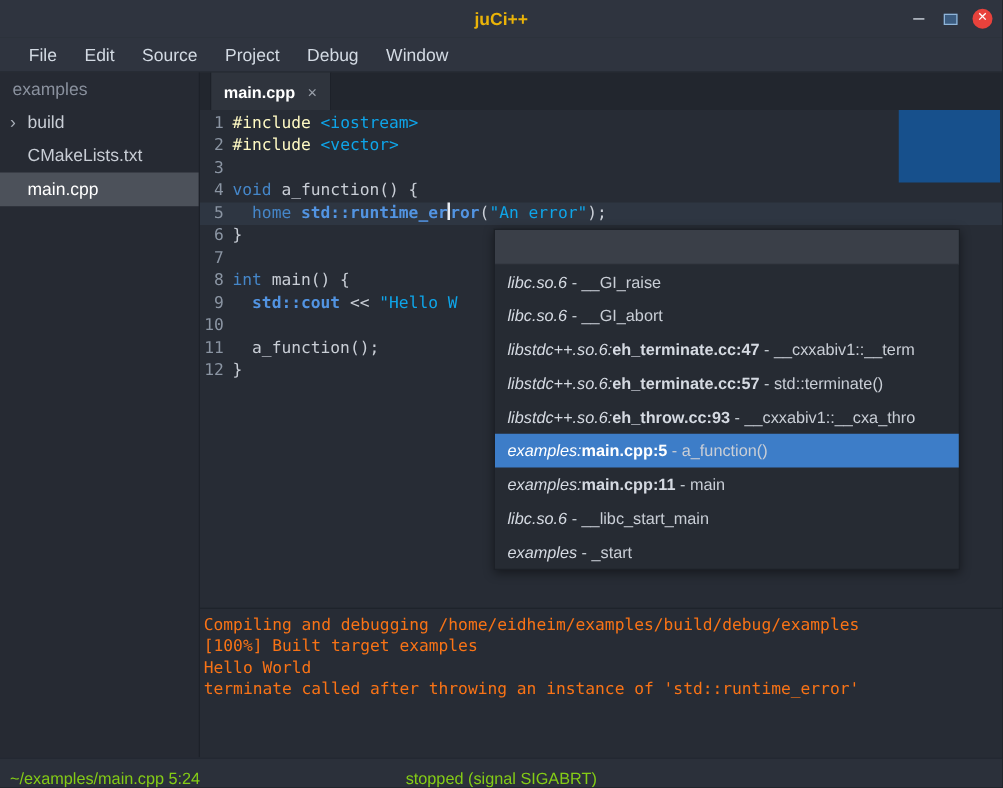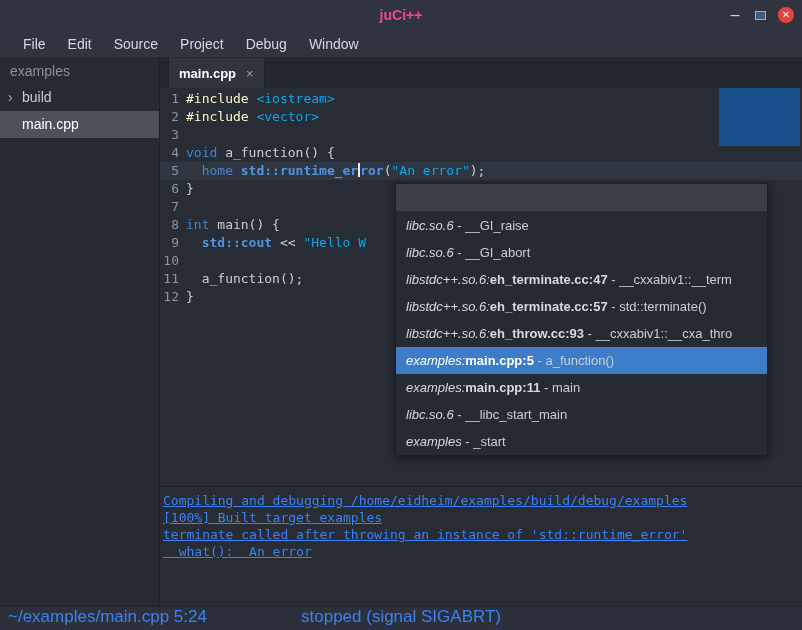--- a/index.html
+++ b/index.html
@@ -2,21 +2,21 @@
 <html><head>
 <meta charset="utf-8">
 <style>
   * { margin:0; padding:0; box-sizing:border-box; }
   html,body { width:802px; height:630px; background:#1d2127; font-family:"Liberation Sans", sans-serif; }
   .window { width:802px; height:630px; display:flex; flex-direction:column; overflow:hidden; background:#272c35; }
 
   
   .titlebar { height:30px; background:#2f343f; position:relative; flex:0 0 30px; }
   .title { position:absolute; left:0; right:0; top:0; height:30px; line-height:30px; text-align:center;
-           color:#ec4899; font-size:14px; font-weight:bold; }
+           color:#eab308; font-size:14px; font-weight:bold; }
   .tb-controls { position:absolute; right:8px; top:0; height:30px; display:flex; align-items:center; gap:12px; }
   .tb-min { color:#cfd5de; font-size:16px; line-height:16px; width:16px; text-align:center; cursor:default; }
   .tb-max { width:11px; height:9px; border:1px solid #8fb4d8; background:#3c5c80; }
   .tb-close { width:16px; height:16px; border-radius:50%; background:#e8423c; color:#ffffff; font-size:10px;
               line-height:16px; text-align:center; }
 
   
   .menubar { height:28px; background:#2f343f; display:flex; align-items:center; padding-left:12px;
              border-bottom:1px solid #262a33; flex:0 0 28px; }
   .menu-item { color:#d3dae3; font-size:14px; padding:0 11px; line-height:28px; }
@@ -59,26 +59,26 @@
            border:1px solid #1c2027; box-shadow:0 2px 8px rgba(0,0,0,.45); }
   .popup-header { height:28px; background:#3a3f48; border-bottom:1px solid #2a2e36; }
   .prow { height:27px; line-height:27px; padding:0 10px; font-size:13px; color:#d5dae2;
           white-space:nowrap; overflow:hidden; }
   .prow .it { font-style:italic; }
   .prow .b  { font-weight:bold; }
   .prow.sel { background:#3d7dc8; color:#ffffff; }
 
   
   .terminal { flex:1; background:#272c35; border-top:1px solid #1d2129; padding:5px 0 0 3px;
-              font-family:"DejaVu Sans Mono", monospace; font-size:13px; color:#3b82f6; overflow:hidden;text-decoration:underline; }
+              font-family:"DejaVu Sans Mono", monospace; font-size:13px; color:#f97316; overflow:hidden; }
   .tline { height:17px; line-height:17px; white-space:pre; }
 
   
   .statusbar { height:24px; flex:0 0 24px; background:#2b303a; border-top:1px solid #222630;
-               color:#3b82f6; font-size:17px; display:flex; align-items:flex-start; position:relative; }
+               color:#84cc16; font-size:13px; display:flex; align-items:flex-end; position:relative; }
   .status-left { margin-left:8px; }
   .status-center { position:absolute; left:50%; transform:translateX(-50%); }
 </style>
 </head>
 <body>
 
 <div class="window">
 
   <div class="titlebar">
     <div class="title">juCi++</div>
@@ -97,20 +97,21 @@
       <span class="menu-item">Debug</span>
       <span class="menu-item">Window</span>
     </div>
 
   <div class="content">
 
     <div class="sidebar">
       <div class="side-header">examples</div>
       <div>
           <div class="side-item"><span class="expander">›</span><span>build</span></div>
+          <div class="side-item"><span>CMakeLists.txt</span></div>
           <div class="side-item sel"><span>main.cpp</span></div>
         </div>
     </div>
 
     <div class="main">
 
       <div class="tabbar">
           <div class="tab">
             <span>main.cpp</span>
             <span class="tab-close">×</span>
@@ -181,22 +182,22 @@
               <div class="prow"><span class="it">examples:</span><span class="b">main.cpp:11</span><span class="pl"> - main</span></div>
               <div class="prow"><span class="it">libc.so.6</span><span class="pl"> - __libc_start_main</span></div>
               <div class="prow"><span class="it">examples</span><span class="pl"> - _start</span></div>
             </div>
         </div>
       </div>
 
       <div class="terminal">
           <div class="tline">Compiling and debugging /home/eidheim/examples/build/debug/examples</div>
           <div class="tline">[100%] Built target examples</div>
+          <div class="tline">Hello World</div>
           <div class="tline">terminate called after throwing an instance of 'std::runtime_error'</div>
-          <div class="tline">  what():  An error</div>
         </div>
 
     </div>
   </div>
 
   <div class="statusbar">
     <span class="status-left">~/examples/main.cpp 5:24</span>
     <span class="status-center">stopped (signal SIGABRT)</span>
   </div>
 

